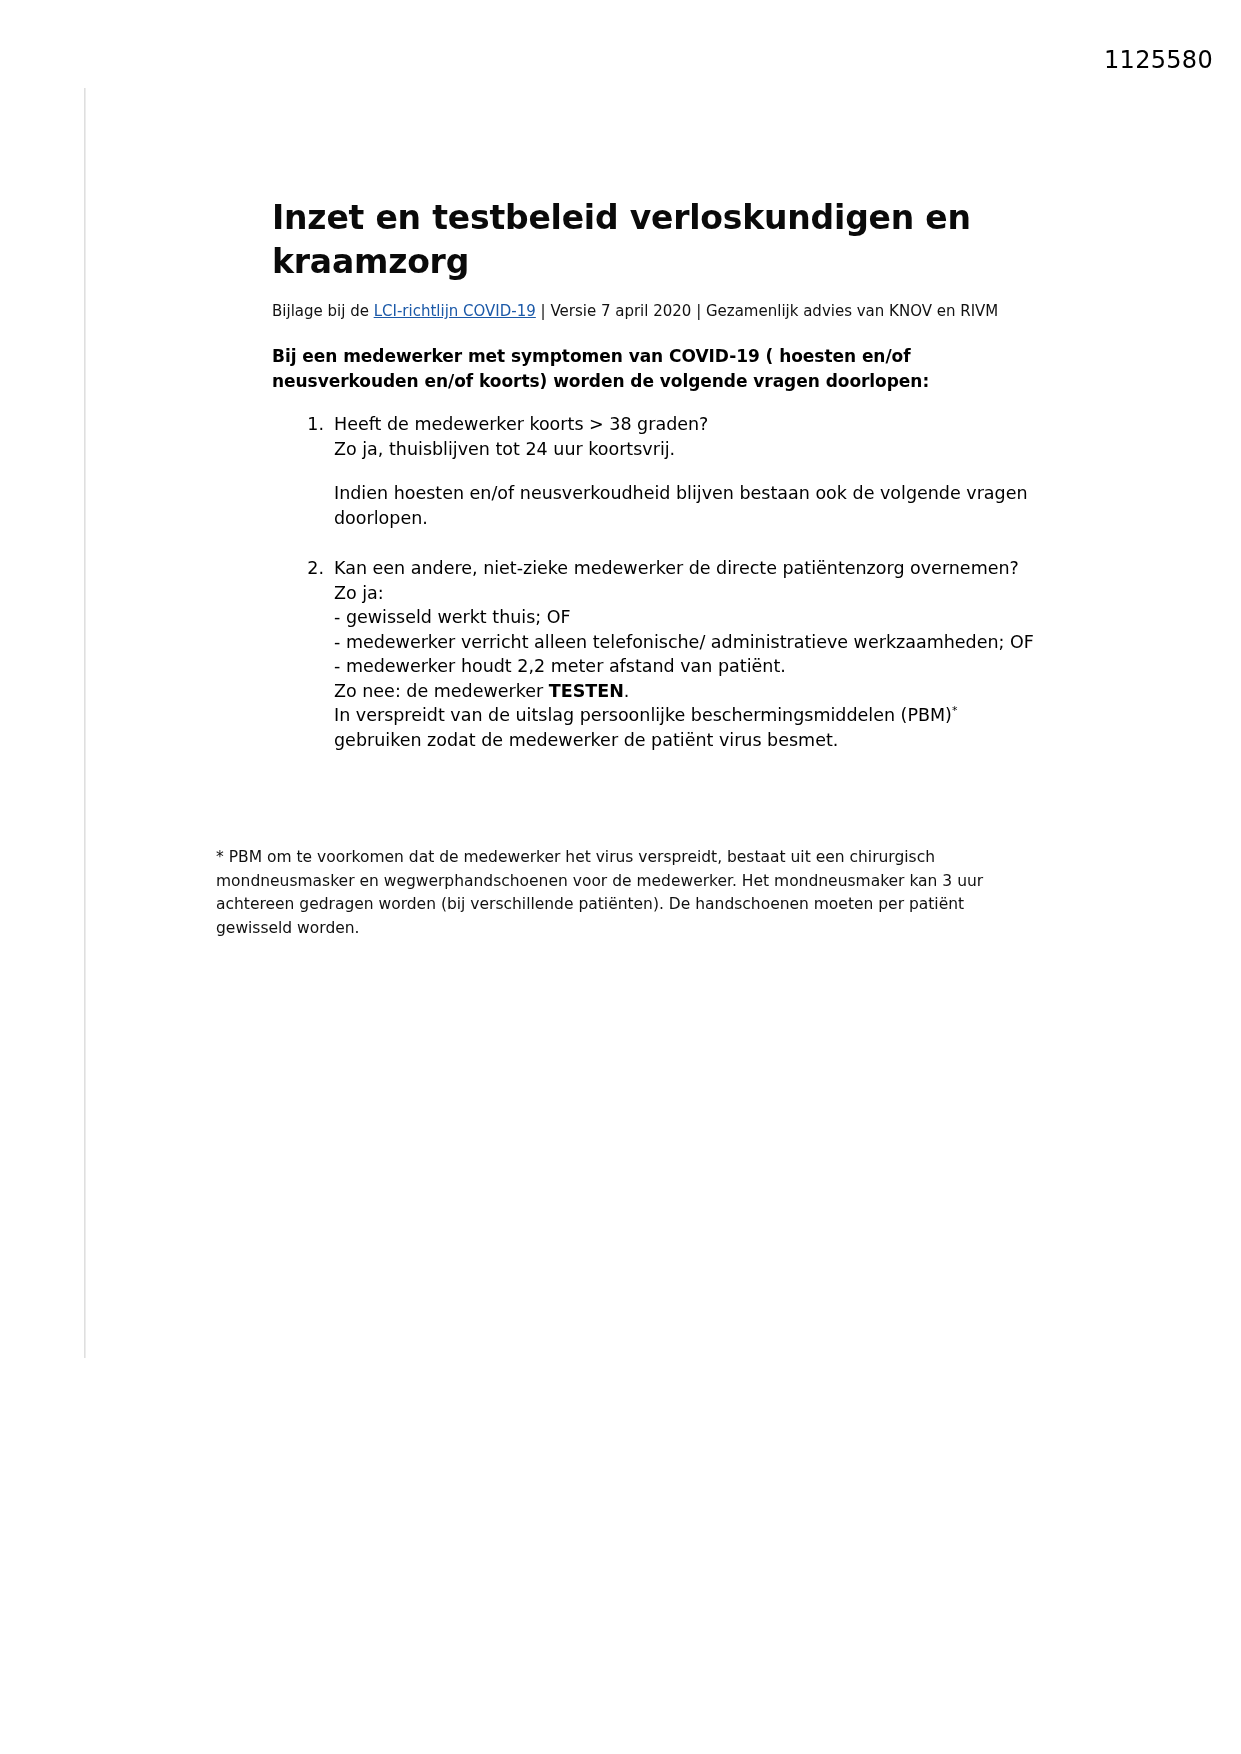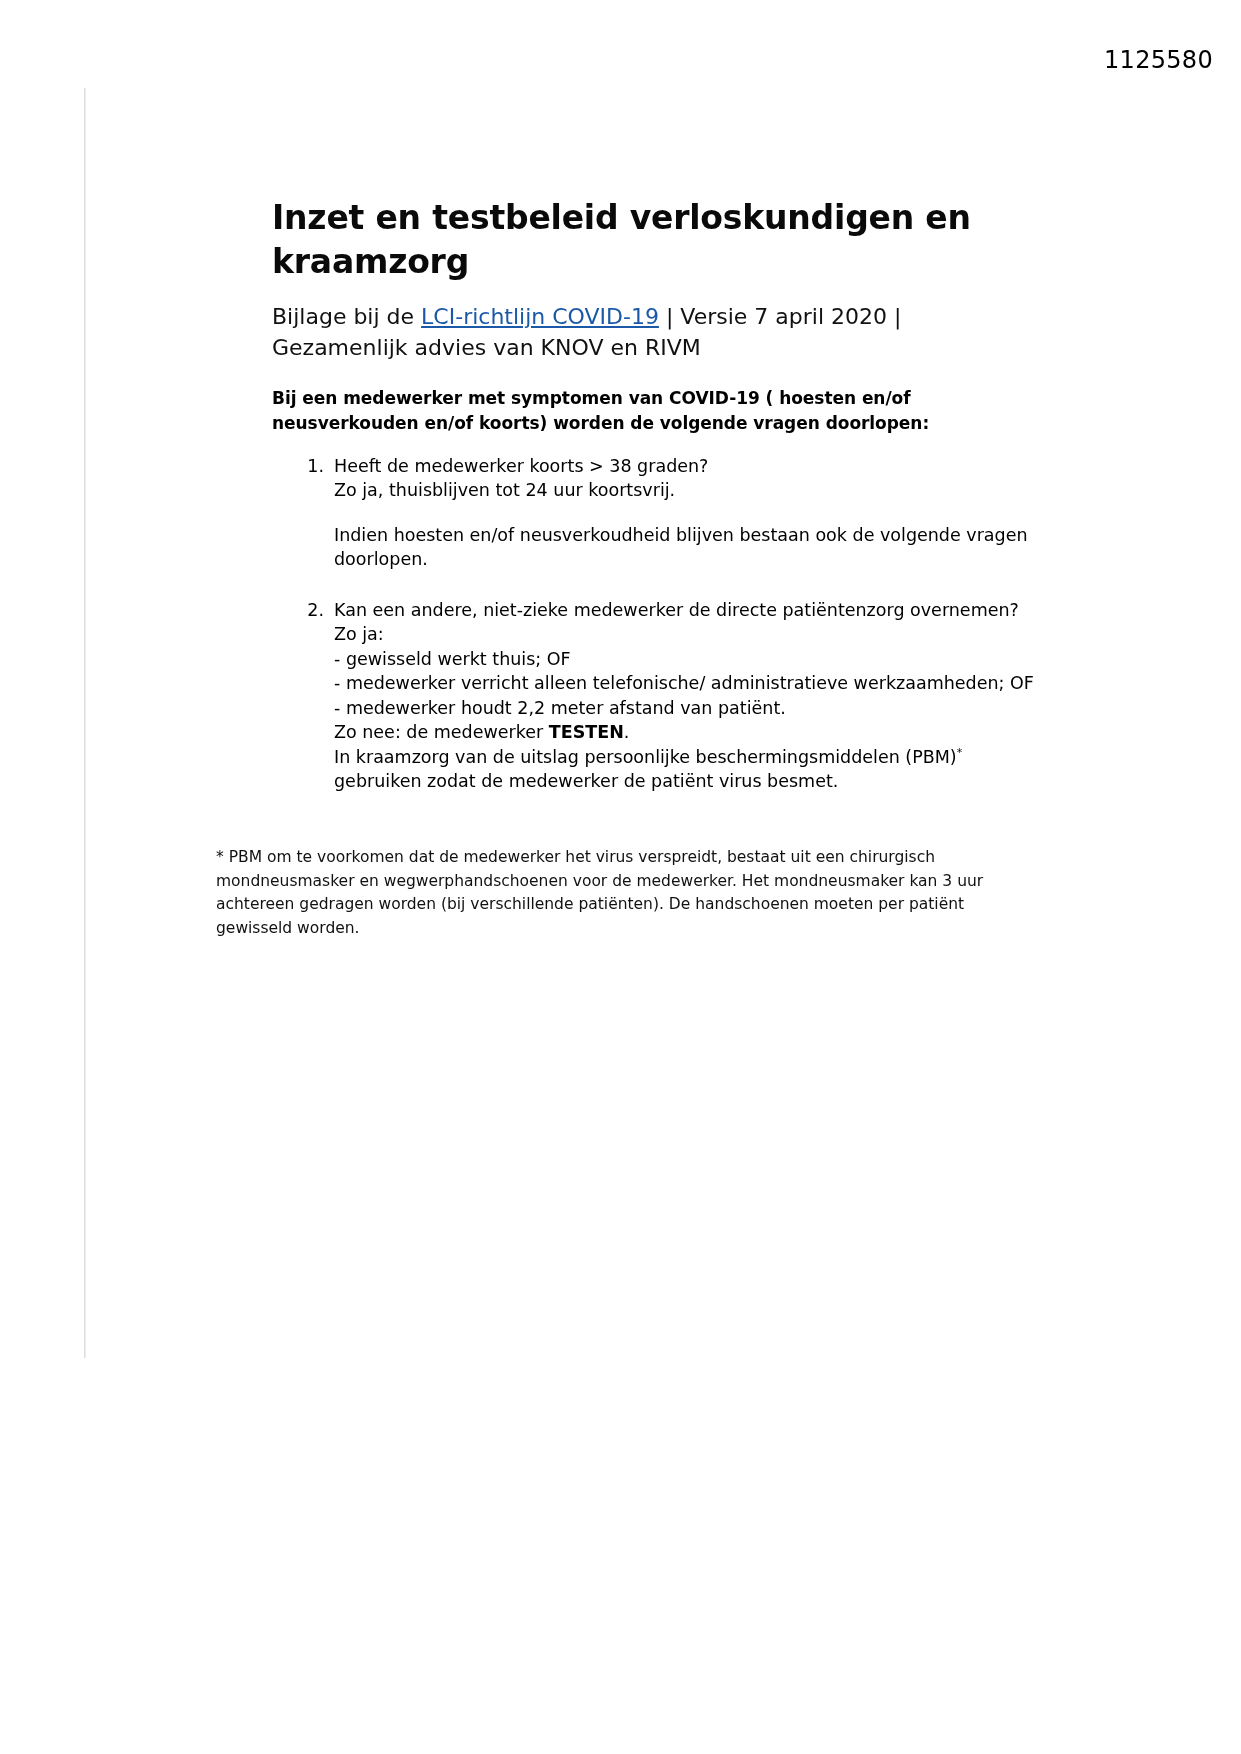--- a/index.html
+++ b/index.html
@@ -54,21 +54,21 @@
   }
   h1.doc-title {
     font-size: 33px;
     font-weight: bold;
     line-height: 1.32;
     margin: 0 0 18px 0;
     letter-spacing: -0.2px;
     color: #0a0a0a;
   }
   .subtitle {
-    font-size: 22px;
+    font-size: 15px;
     line-height: 1.42;
     margin: 0 0 22px 0;
     color: #111;
   }
   .subtitle a.doc-link {
     color: #1b59a8;
     text-decoration: underline;
   }
   .lede {
     font-size: 17px;
@@ -146,21 +146,21 @@
       </li>
 
       <li>
         <span class="marker">2.</span>
         <span class="q-line">Kan een andere, niet-zieke medewerker de directe patiëntenzorg overnemen?</span>
         <span class="q-line">Zo ja:</span>
         <span class="q-line">- gewisseld werkt thuis; OF</span>
         <span class="q-line">- medewerker verricht alleen telefonische/ administratieve werkzaamheden; OF</span>
         <span class="q-line">- medewerker houdt 2,2 meter afstand van patiënt.</span>
         <span class="q-line"><span>Zo nee: de medewerker </span><b class="inline-strong">TESTEN</b><span>.</span></span>
-        <span class="q-line"><span>In kraamzorg van de uitslag persoonlijke beschermingsmiddelen (PBM)</span><sup class="footnote-mark">*</sup></span>
+        <span class="q-line"><span>In verspreidt van de uitslag persoonlijke beschermingsmiddelen (PBM)</span><sup class="footnote-mark">*</sup></span>
         <span class="q-line">gebruiken zodat de medewerker de patiënt virus besmet.</span>
       </li>
 
     </ol>
   </div>
 
   <p class="footnote">* PBM om te voorkomen dat de medewerker het virus verspreidt, bestaat uit een chirurgisch mondneusmasker en wegwerphandschoenen voor de medewerker. Het mondneusmaker kan 3 uur achtereen gedragen worden (bij verschillende patiënten). De handschoenen moeten per patiënt gewisseld worden.</p>
 
 </div>
 

